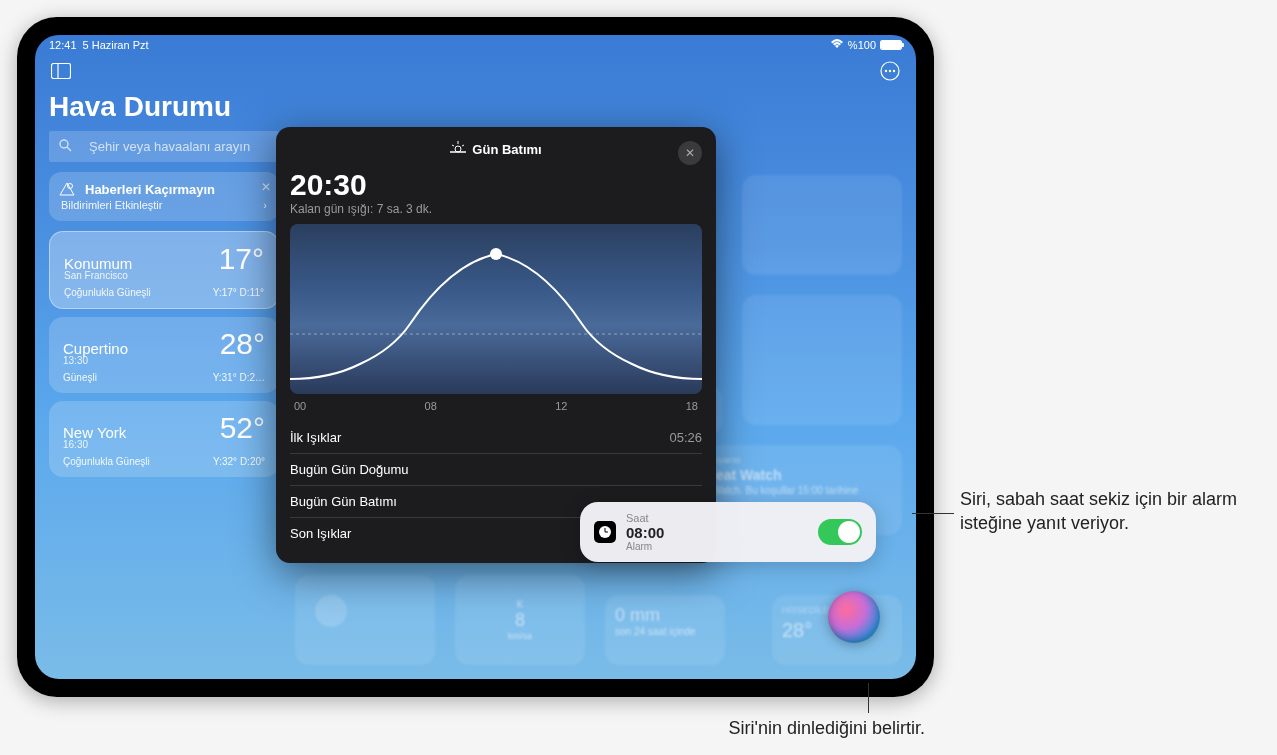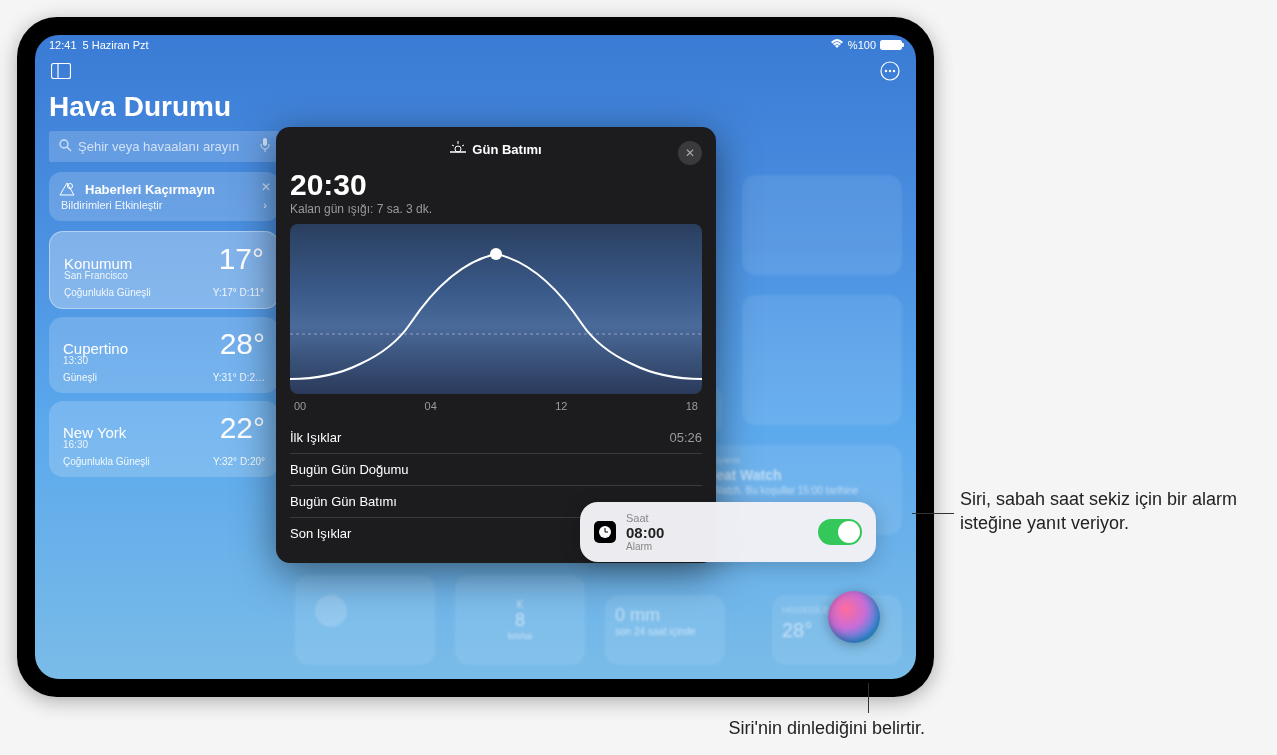--- a/index.html
+++ b/index.html
@@ -16,21 +16,21 @@
 .battery-icon::after { content: ''; position: absolute; right: -3px; top: 2px; width: 2px; height: 4px; background: #fff; border-radius: 0 1px 1px 0; }
 .battery-fill { display: block; width: 100%; height: 100%; background: #fff; border-radius: 1px; }
 
 
 .toolbar { position: absolute; top: 24px; left: 14px; right: 14px; display: flex; justify-content: space-between; align-items: center; z-index: 5; }
 .toolbar-icon { width: 24px; height: 24px; display: flex; align-items: center; justify-content: center; color: #fff; }
 
 
 .sidebar { position: absolute; left: 14px; top: 56px; width: 230px; z-index: 5; }
 .app-title { color: #fff; font-size: 28px; font-weight: 700; margin-bottom: 8px; }
-.search-bar { background: rgba(255,255,255,0.18); border-radius: 2px; padding: 7px 10px; display: flex; align-items: center; gap: 6px; margin-bottom: 10px; }
+.search-bar { background: rgba(255,255,255,0.18); border-radius: 2px; padding: 7px 10px; display: flex; align-items: center; gap: 17px; margin-bottom: 10px; }
 .search-bar input { background: transparent; border: none; color: #fff; font-size: 13px; flex: 1; outline: none; }
 .search-bar input::placeholder { color: rgba(255,255,255,0.7); }
 .search-icon, .mic-icon { color: rgba(255,255,255,0.7); font-size: 14px; }
 
 .news-card { background: rgba(255,255,255,0.18); border-radius: 12px; padding: 10px 12px; margin-bottom: 10px; color: #fff; position: relative; }
 .news-title { font-size: 13px; font-weight: 600; margin-bottom: 2px; }
 .news-body { font-size: 11px; opacity: 0.85; line-height: 1.3; margin-bottom: 8px; }
 .news-link { font-size: 11px; opacity: 0.9; display: flex; justify-content: space-between; align-items: center; }
 .news-close { position: absolute; top: 8px; right: 8px; font-size: 12px; opacity: 0.7; }
 .news-icon { position: absolute; left: 10px; top: 10px; font-size: 14px; }
@@ -189,21 +189,21 @@
           <span>Y:31° D:2…</span>
         </div>
       </div>
 
       <div class="loc-card">
         <div class="loc-row1">
           <div>
             <div class="loc-name">New York</div>
             <div class="loc-sub">16:30</div>
           </div>
-          <div class="loc-temp">22°</div>
+          <div class="loc-temp">52°</div>
         </div>
         <div class="loc-row2">
           <span>Çoğunlukla Güneşli</span>
           <span>Y:32° D:20°</span>
         </div>
       </div>
     </div>
 
     <div class="bg-widgets">
       <div class="bg-widget" style="right:0; top:70px; width:160px; height:100px;"></div>
@@ -257,21 +257,21 @@
 
       <div class="chart-area">
         <svg class="chart-svg" viewBox="0 0 412 170" preserveAspectRatio="none">
           <line class="chart-horizon" x1="0" y1="110" x2="412" y2="110"></line>
           <path class="chart-line" d="M 0 155 Q 40 155 70 140 Q 103 125 120 100 Q 160 40 206 30 Q 252 40 292 100 Q 309 125 342 140 Q 372 155 412 155"></path>
           <circle class="chart-dot" cx="206" cy="30" r="6"></circle>
         </svg>
       </div>
       <div class="chart-labels">
         <span>00</span>
-        <span>04</span>
+        <span>08</span>
         <span>12</span>
         <span>18</span>
       </div>
 
       <div class="info-row">
         <span class="info-label">İlk Işıklar</span>
         <span class="info-value">05:26</span>
       </div>
       <div class="info-row">
         <span class="info-label">Bugün Gün Doğumu</span>

